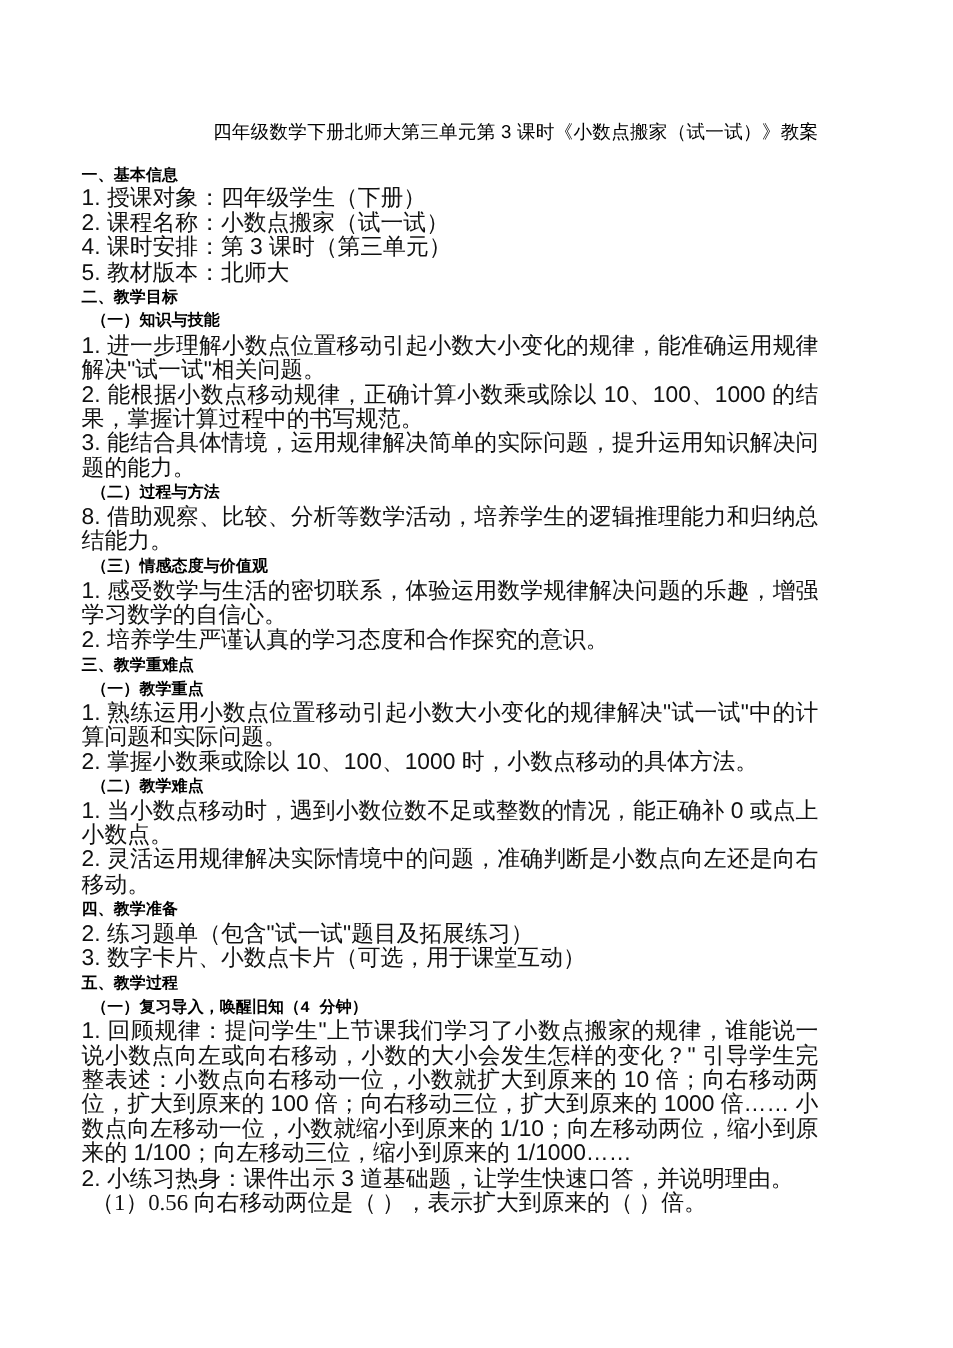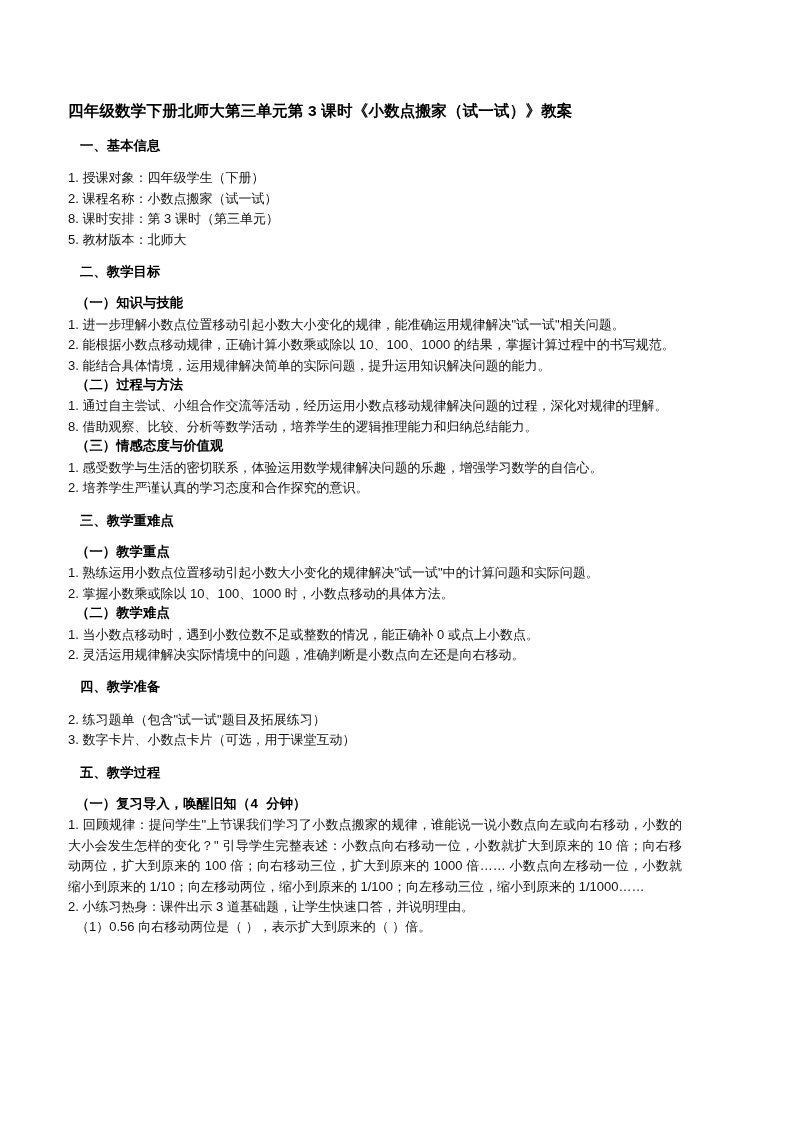--- a/index.html
+++ b/index.html
@@ -24,80 +24,80 @@
     overflow: hidden;
   }
   .content {
     position: absolute;
     left: 68px;
     top: 100px;
     width: 614px;
   }
   .doc-title {
     font-size: 15.5px;
-    font-weight: bold;
+    font-weight: normal;
     line-height: 22px;
-    text-align: left;
+    text-align: right;
     letter-spacing: 0.2px;
     margin: 0 0 14px 0;
     color: #000;
   }
   .h2 {
     font-size: 13.3px;
     font-weight: bold;
     line-height: 20.4px;
-    margin: 12px;
+    margin: 0;
     letter-spacing: 0.1px;
     color: #000;
   }
   .h3 {
     font-size: 13.3px;
     font-weight: bold;
     line-height: 20.4px;
     margin: 0;
     padding-left: 8px;
     letter-spacing: 0.1px;
     color: #000;
     font-family: Liberation Mono, monospace;
   }
   .p {
-    font-size: 13px;
+    font-size: 19px;
     font-weight: normal;
     line-height: 20.4px;
     margin: 0;
     text-align: justify;
     text-justify: inter-ideograph;
     color: #111;
   }
   .p.indent1 {
     padding-left: 8px;
+    font-family: Liberation Serif, serif;
   }
 </style>
 </head>
 <body>
 
 <div class="page">
   <div class="content">
     <div class="doc-title">四年级数学下册北师大第三单元第 3 课时《小数点搬家（试一试）》教案</div>
     <div id="sections-root">
         <div>
           <div class="h2">一、基本信息</div>
           <div class="p">1. 授课对象：四年级学生（下册）</div>
           <div class="p">2. 课程名称：小数点搬家（试一试）</div>
-          <div class="p">8. 课时安排：第 3 课时（第三单元）</div>
+          <div class="p">4. 课时安排：第 3 课时（第三单元）</div>
           <div class="p">5. 教材版本：北师大</div>
         </div>
         <div>
           <div class="h2">二、教学目标</div>
           <div class="h3">（一）知识与技能</div>
           <div class="p">1. 进一步理解小数点位置移动引起小数大小变化的规律，能准确运用规律解决"试一试"相关问题。</div>
           <div class="p">2. 能根据小数点移动规律，正确计算小数乘或除以 10、100、1000 的结果，掌握计算过程中的书写规范。</div>
           <div class="p">3. 能结合具体情境，运用规律解决简单的实际问题，提升运用知识解决问题的能力。</div>
           <div class="h3">（二）过程与方法</div>
-          <div class="p">1. 通过自主尝试、小组合作交流等活动，经历运用小数点移动规律解决问题的过程，深化对规律的理解。</div>
           <div class="p">8. 借助观察、比较、分析等数学活动，培养学生的逻辑推理能力和归纳总结能力。</div>
           <div class="h3">（三）情感态度与价值观</div>
           <div class="p">1. 感受数学与生活的密切联系，体验运用数学规律解决问题的乐趣，增强学习数学的自信心。</div>
           <div class="p">2. 培养学生严谨认真的学习态度和合作探究的意识。</div>
         </div>
         <div>
           <div class="h2">三、教学重难点</div>
           <div class="h3">（一）教学重点</div>
           <div class="p">1. 熟练运用小数点位置移动引起小数大小变化的规律解决"试一试"中的计算问题和实际问题。</div>
           <div class="p">2. 掌握小数乘或除以 10、100、1000 时，小数点移动的具体方法。</div>

